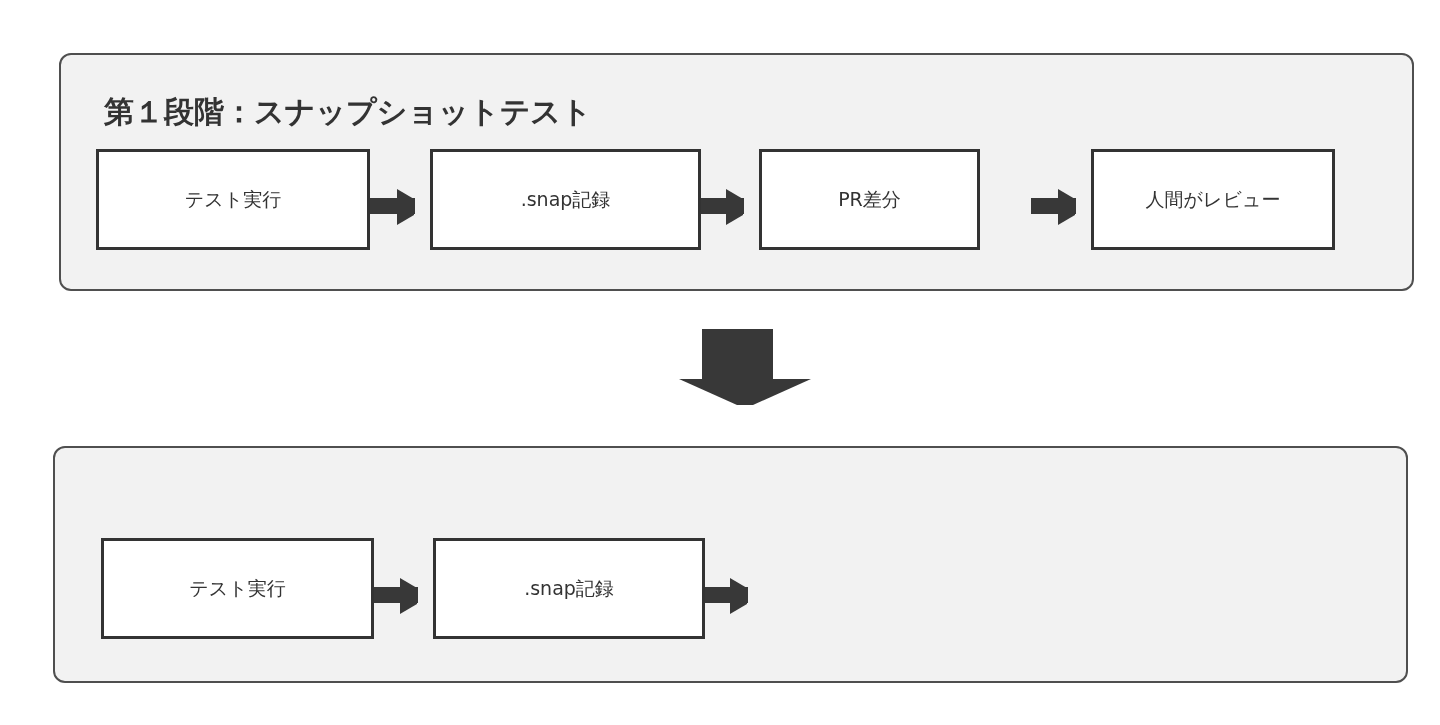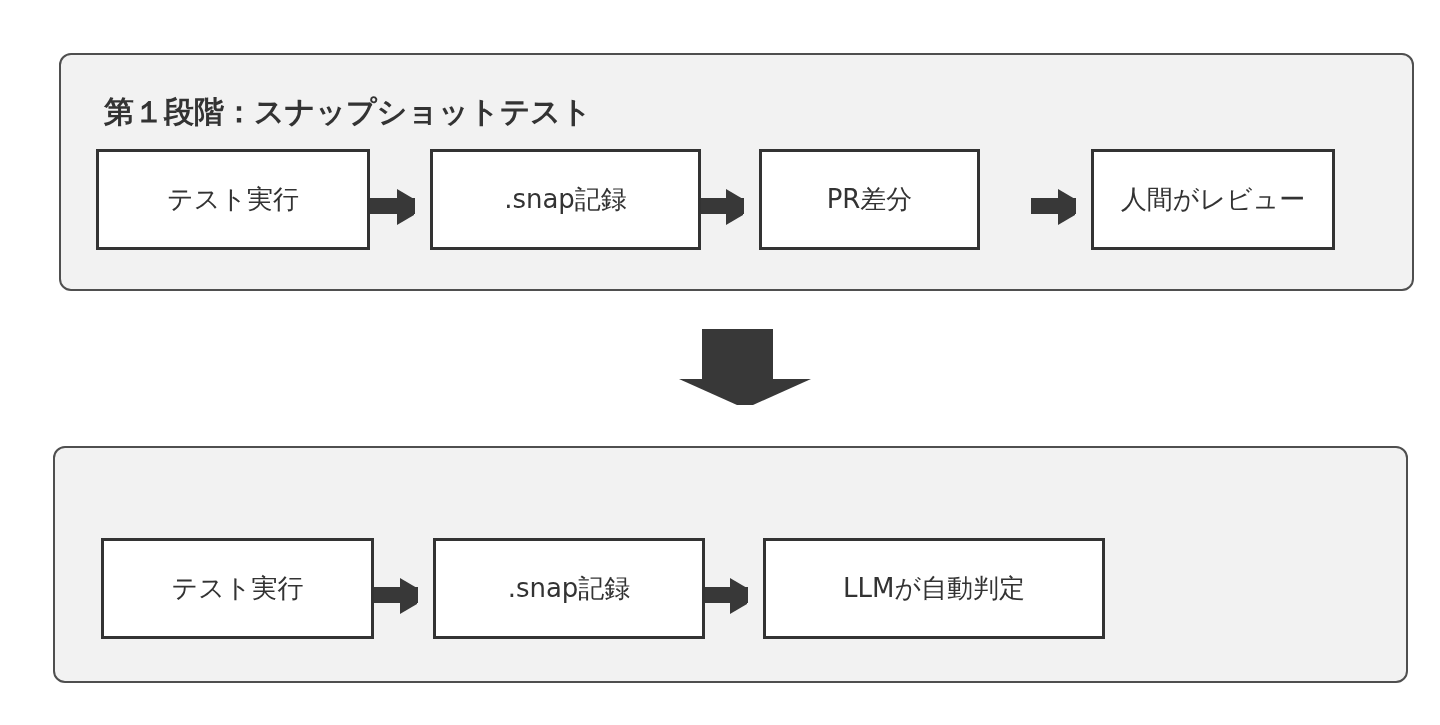--- a/index.html
+++ b/index.html
@@ -42,21 +42,21 @@
   .flow-node {
     position: absolute;
     height: 101px;
     background: var(--node-fill);
     border: 3px solid var(--node-border);
     display: flex;
     align-items: center;
     justify-content: center;
   }
   .flow-node .node-label {
-    font-size: 26px;
+    font-size: 19px;
     color: var(--text);
     white-space: nowrap;
   }
   
   .s1-b0 { left: 35px;   top: 94px; width: 274px; }
   .s1-b1 { left: 369px;  top: 94px; width: 271px; }
   .s1-b2 { left: 698px;  top: 94px; width: 221px; }
   .s1-b3 { left: 1030px; top: 94px; width: 244px; }
   
   .s2-b0 { left: 46px;  top: 90px; width: 273px; }
@@ -156,18 +156,15 @@
     </div>
 
     <div class="flow-node s2-b1">
       <span class="node-label">.snap記録</span>
     </div>
     <div class="arrow s2-a1">
       <i class="line"></i>
       <i class="head"></i>
     </div>
 
-    <div class="flow-node s2-b2">
-      <span class="node-label">LLMが自動判定</span>
-    </div>
   </div>
 
 </div>
 
 </body></html>

